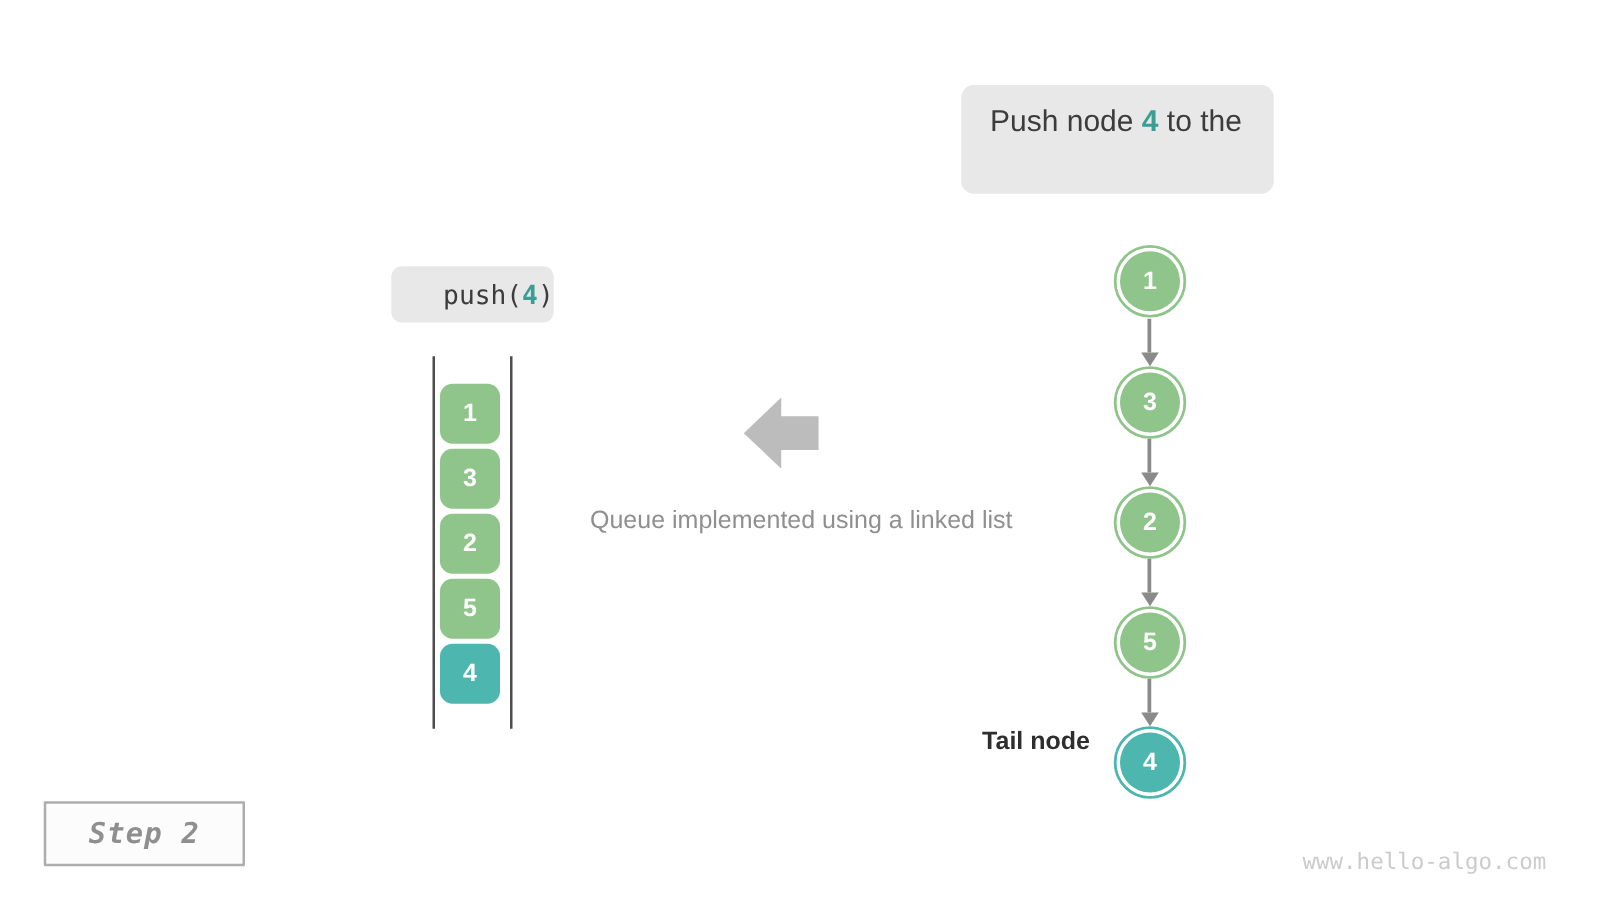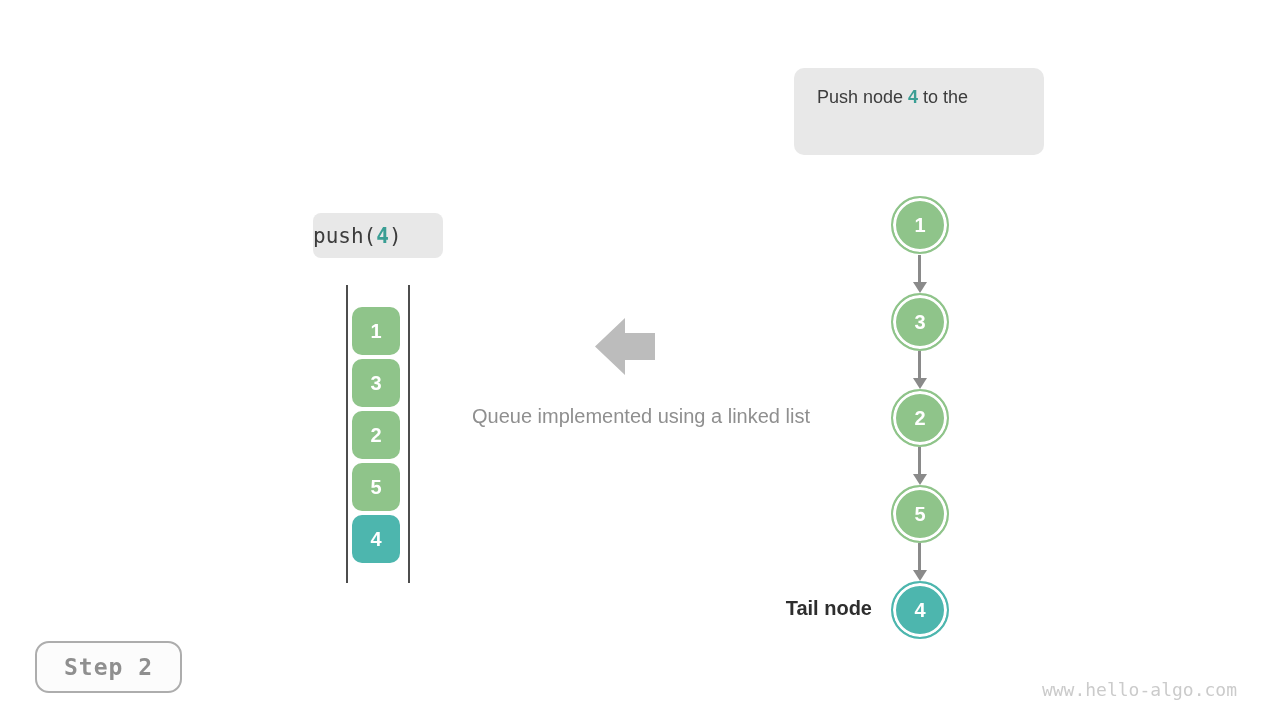--- a/index.html
+++ b/index.html
@@ -2,30 +2,30 @@
 <html style="--green: #8fc48a; --teal: #4db6ae; --teal_text: #3a9e94; --callout_bg: #e8e8e8; --dark_text: #3c3c3c; --label_text: #2e2e2e; --caption_gray: #8f8f8f; --block_arrow: #bcbcbc; --connector_gray: #8a8a8a; --stack_line: #4d4d4d; --step_text: #8f8f8f; --step_border: #adadad; --watermark_gray: #cbcbcb;"><head>
 <meta charset="utf-8">
 <style>
   html,body{margin:0;padding:0;background:#fff;}
   .canvas{
     position:relative;width:1280px;height:720px;background:#ffffff;
     font-family:"Liberation Sans",sans-serif;overflow:hidden;
   }
   
   .callout{
-    position:absolute;left:794px;top:68px;width:250px;height:87px;
+    position:absolute;left:769px;top:68px;width:250px;height:87px;
     background:var(--callout_bg);border-radius:10px;box-sizing:border-box;
-    padding:15px 12px 0 23px;font-size:18px;line-height:29px;color:var(--dark_text);
+    padding:15px 12px 0 23px;font-size:24px;line-height:29px;color:var(--dark_text);
   }
   .hl{color:var(--teal_text);font-weight:bold;}
   
   .push-label{
     position:absolute;left:313px;top:213px;width:130px;height:45px;
     background:var(--callout_bg);border-radius:8px;
-    display:flex;align-items:center;justify-content:flex-start;
+    display:flex;align-items:center;justify-content:flex-end;
     font-family:"DejaVu Sans Mono","Liberation Mono",monospace;
     font-size:21px;color:var(--dark_text);
   }
   
   .stack-line{position:absolute;width:2px;top:285px;height:298px;background:var(--stack_line);}
   .stack-line.left{left:346px;}
   .stack-line.right{left:408px;}
   .cell{
     position:absolute;left:352px;width:48px;height:48px;border-radius:10px;
     background:var(--green);display:flex;align-items:center;justify-content:center;
@@ -52,25 +52,25 @@
     position:absolute;left:912.5px;width:0;height:0;
     border-left:7px solid transparent;border-right:7px solid transparent;
     border-top:11px solid var(--connector_gray);
   }
   .ll-label{
     position:absolute;left:690px;width:182px;text-align:right;
     font-size:20px;font-weight:bold;color:var(--label_text);line-height:24px;
   }
   
   .step{
-    position:absolute;left:35px;top:641px;width:147px;height:52px;box-sizing:border-box;
-    border:2px solid var(--step_border);border-radius:14px;background:#fcfcfc;
+    position:absolute;left:35px;top:641px;width:161px;height:52px;box-sizing:border-box;
+    border:2px solid var(--step_border);border-radius:1px;background:#fcfcfc;
     display:flex;align-items:center;justify-content:center;
     font-family:"DejaVu Sans Mono","Liberation Mono",monospace;
-    font-size:23px;font-weight:bold;color:var(--step_text);letter-spacing:1px;
+    font-size:23px;font-weight:bold;color:var(--step_text);letter-spacing:1px;font-style:italic;
   }
   
   .watermark{
     position:absolute;right:43px;top:679px;
     font-family:"DejaVu Sans Mono","Liberation Mono",monospace;
     font-size:18px;color:var(--watermark_gray);
   }
 </style>
 </head>
 <body>
@@ -94,21 +94,21 @@
   <div class="cell c-green" style="top:411px">2</div>
   <div class="cell c-green" style="top:463px">5</div>
   <div class="cell c-teal" style="top:515px">4</div>
 
   <svg class="block-arrow" width="60" height="57">
     <polygon points="0,28.5 30,0 30,15 60,15 60,42 30,42 30,57" fill="#bcbcbc"></polygon>
   </svg>
 
   <div class="caption">Queue implemented using a linked list</div>
 
-  <div class="ll-label" style="top:596px">Tail node</div>
+  <div class="ll-label" style="top:581px">Tail node</div>
 
   <div class="node c-green" style="top:196px">1</div>
   <div class="node c-green" style="top:293px">3</div>
   <div class="node c-green" style="top:389px">2</div>
   <div class="node c-green" style="top:485px">5</div>
   <div class="node c-teal" style="top:581px">4</div>
 
   <div class="conn-line" style="top:255px"></div>
   <div class="conn-head" style="top:282px"></div>
   <div class="conn-line" style="top:351px"></div>

